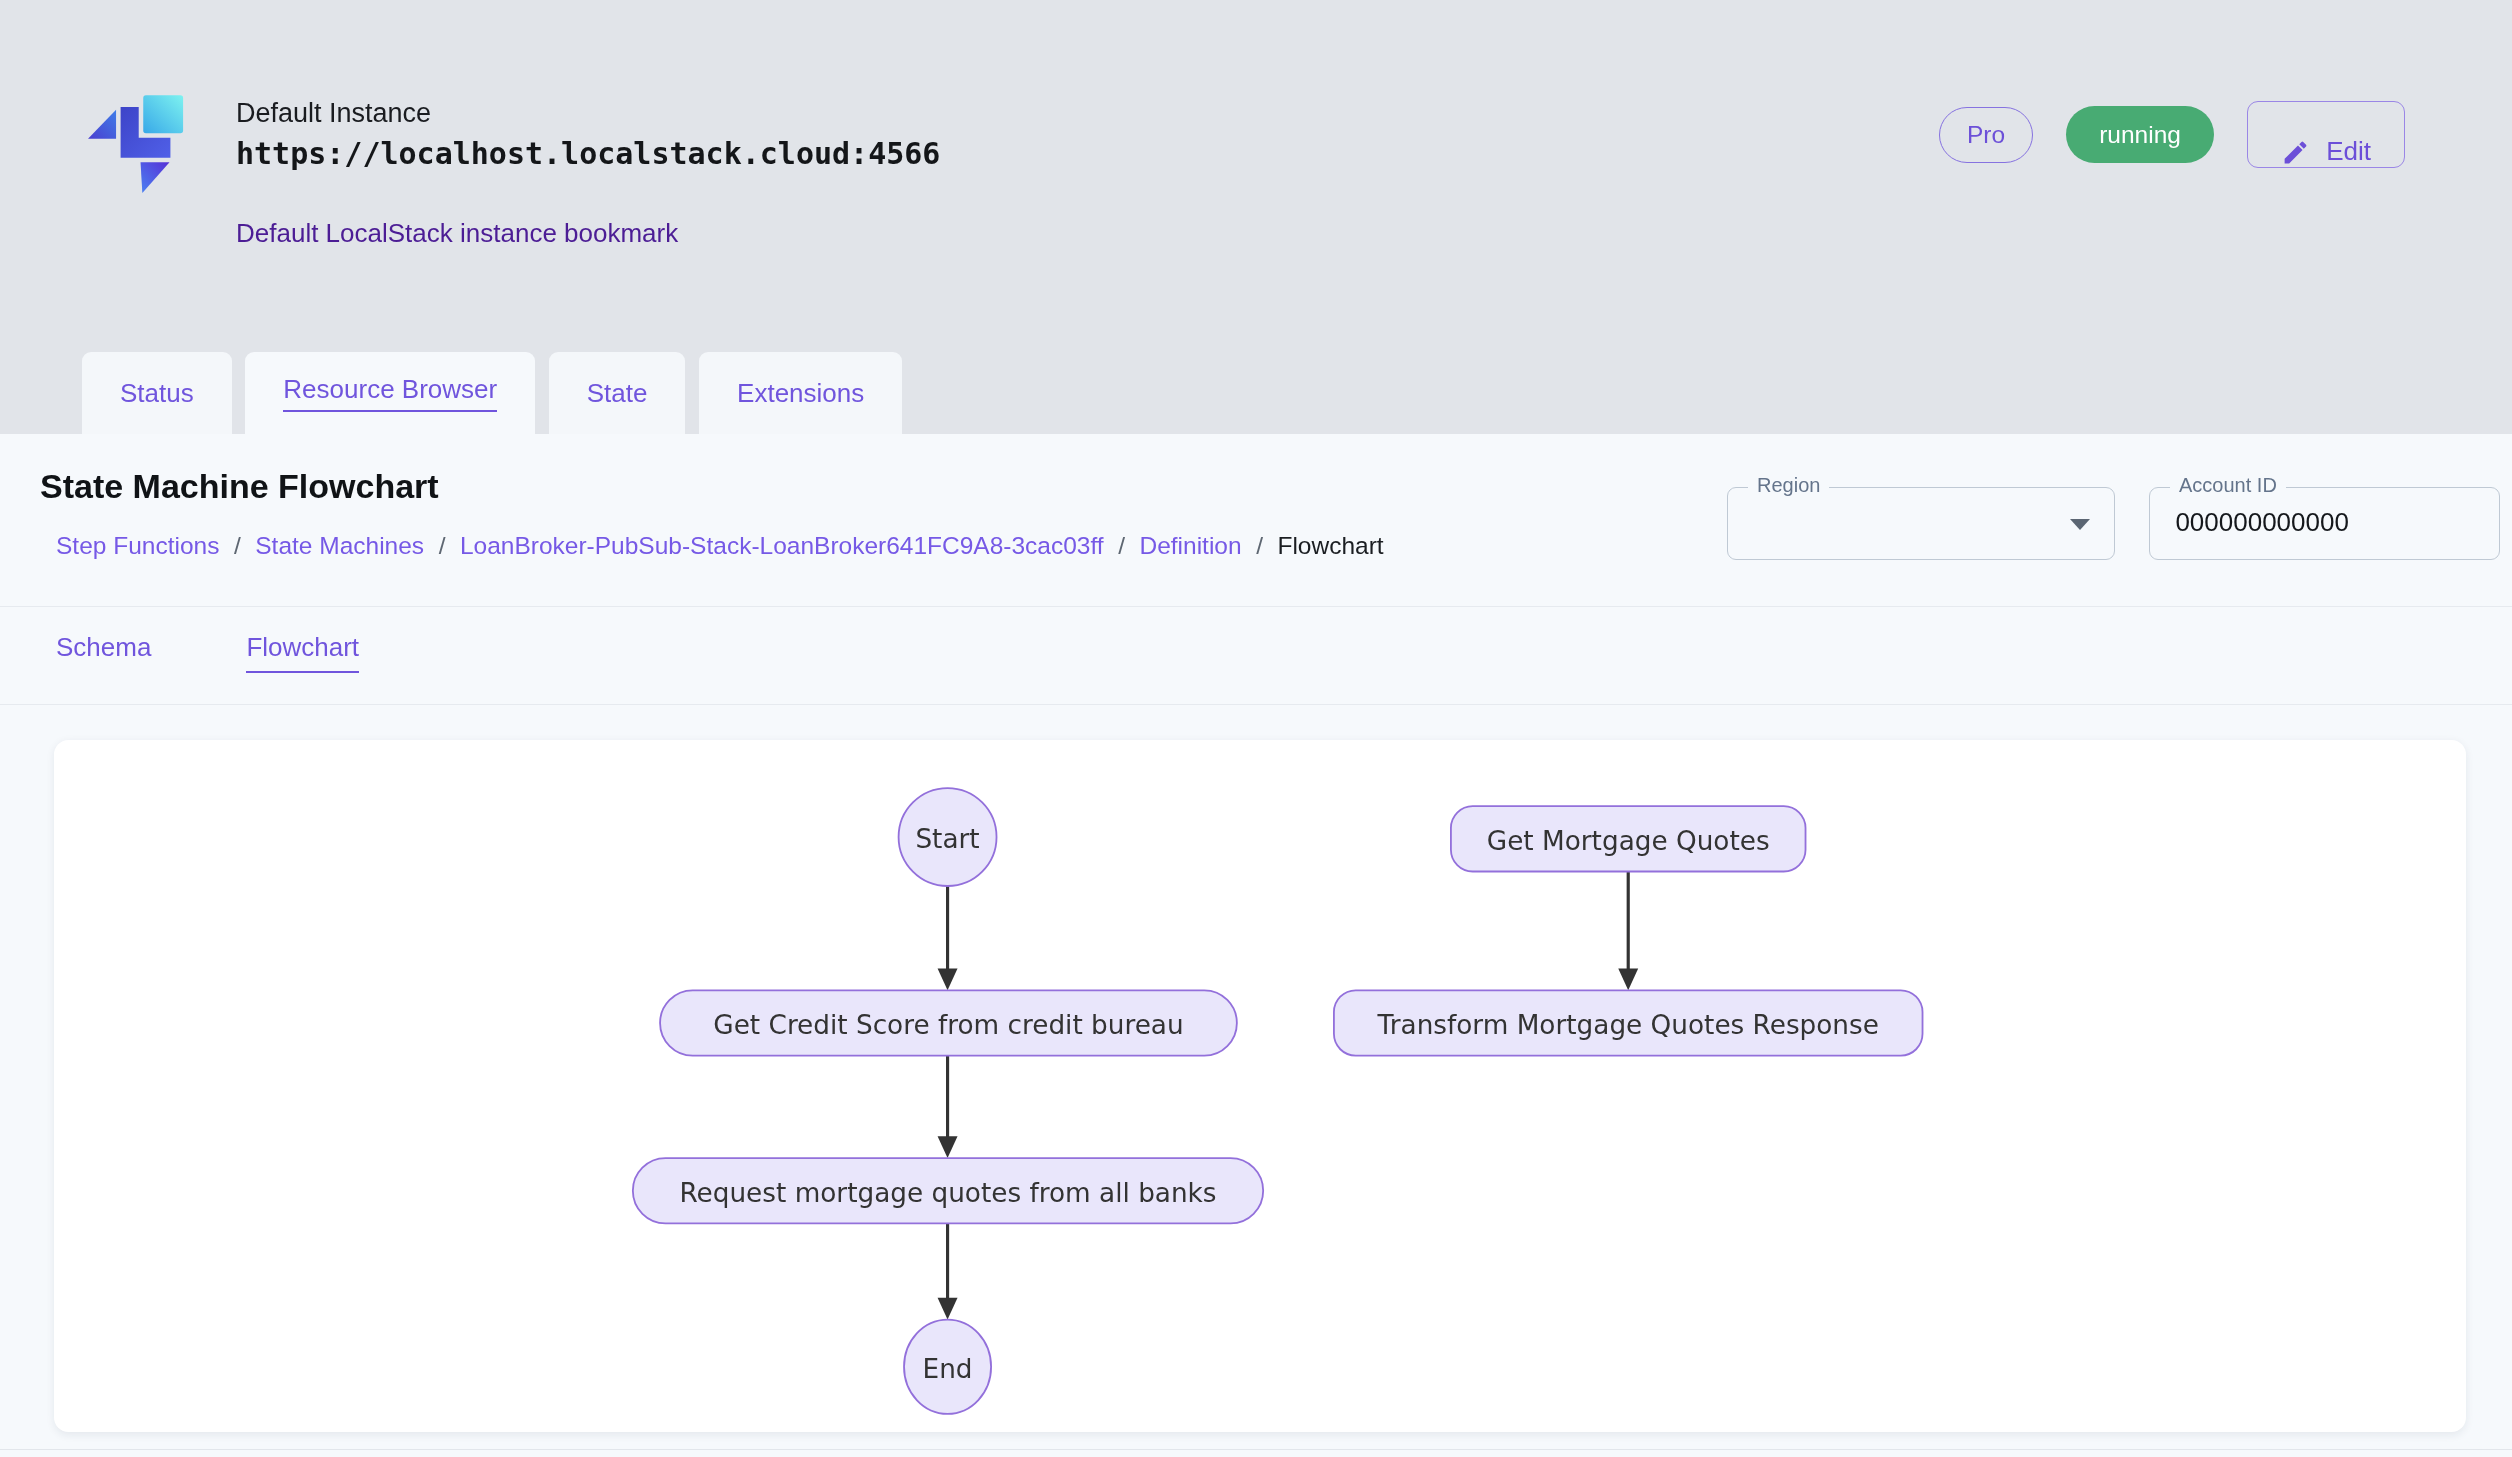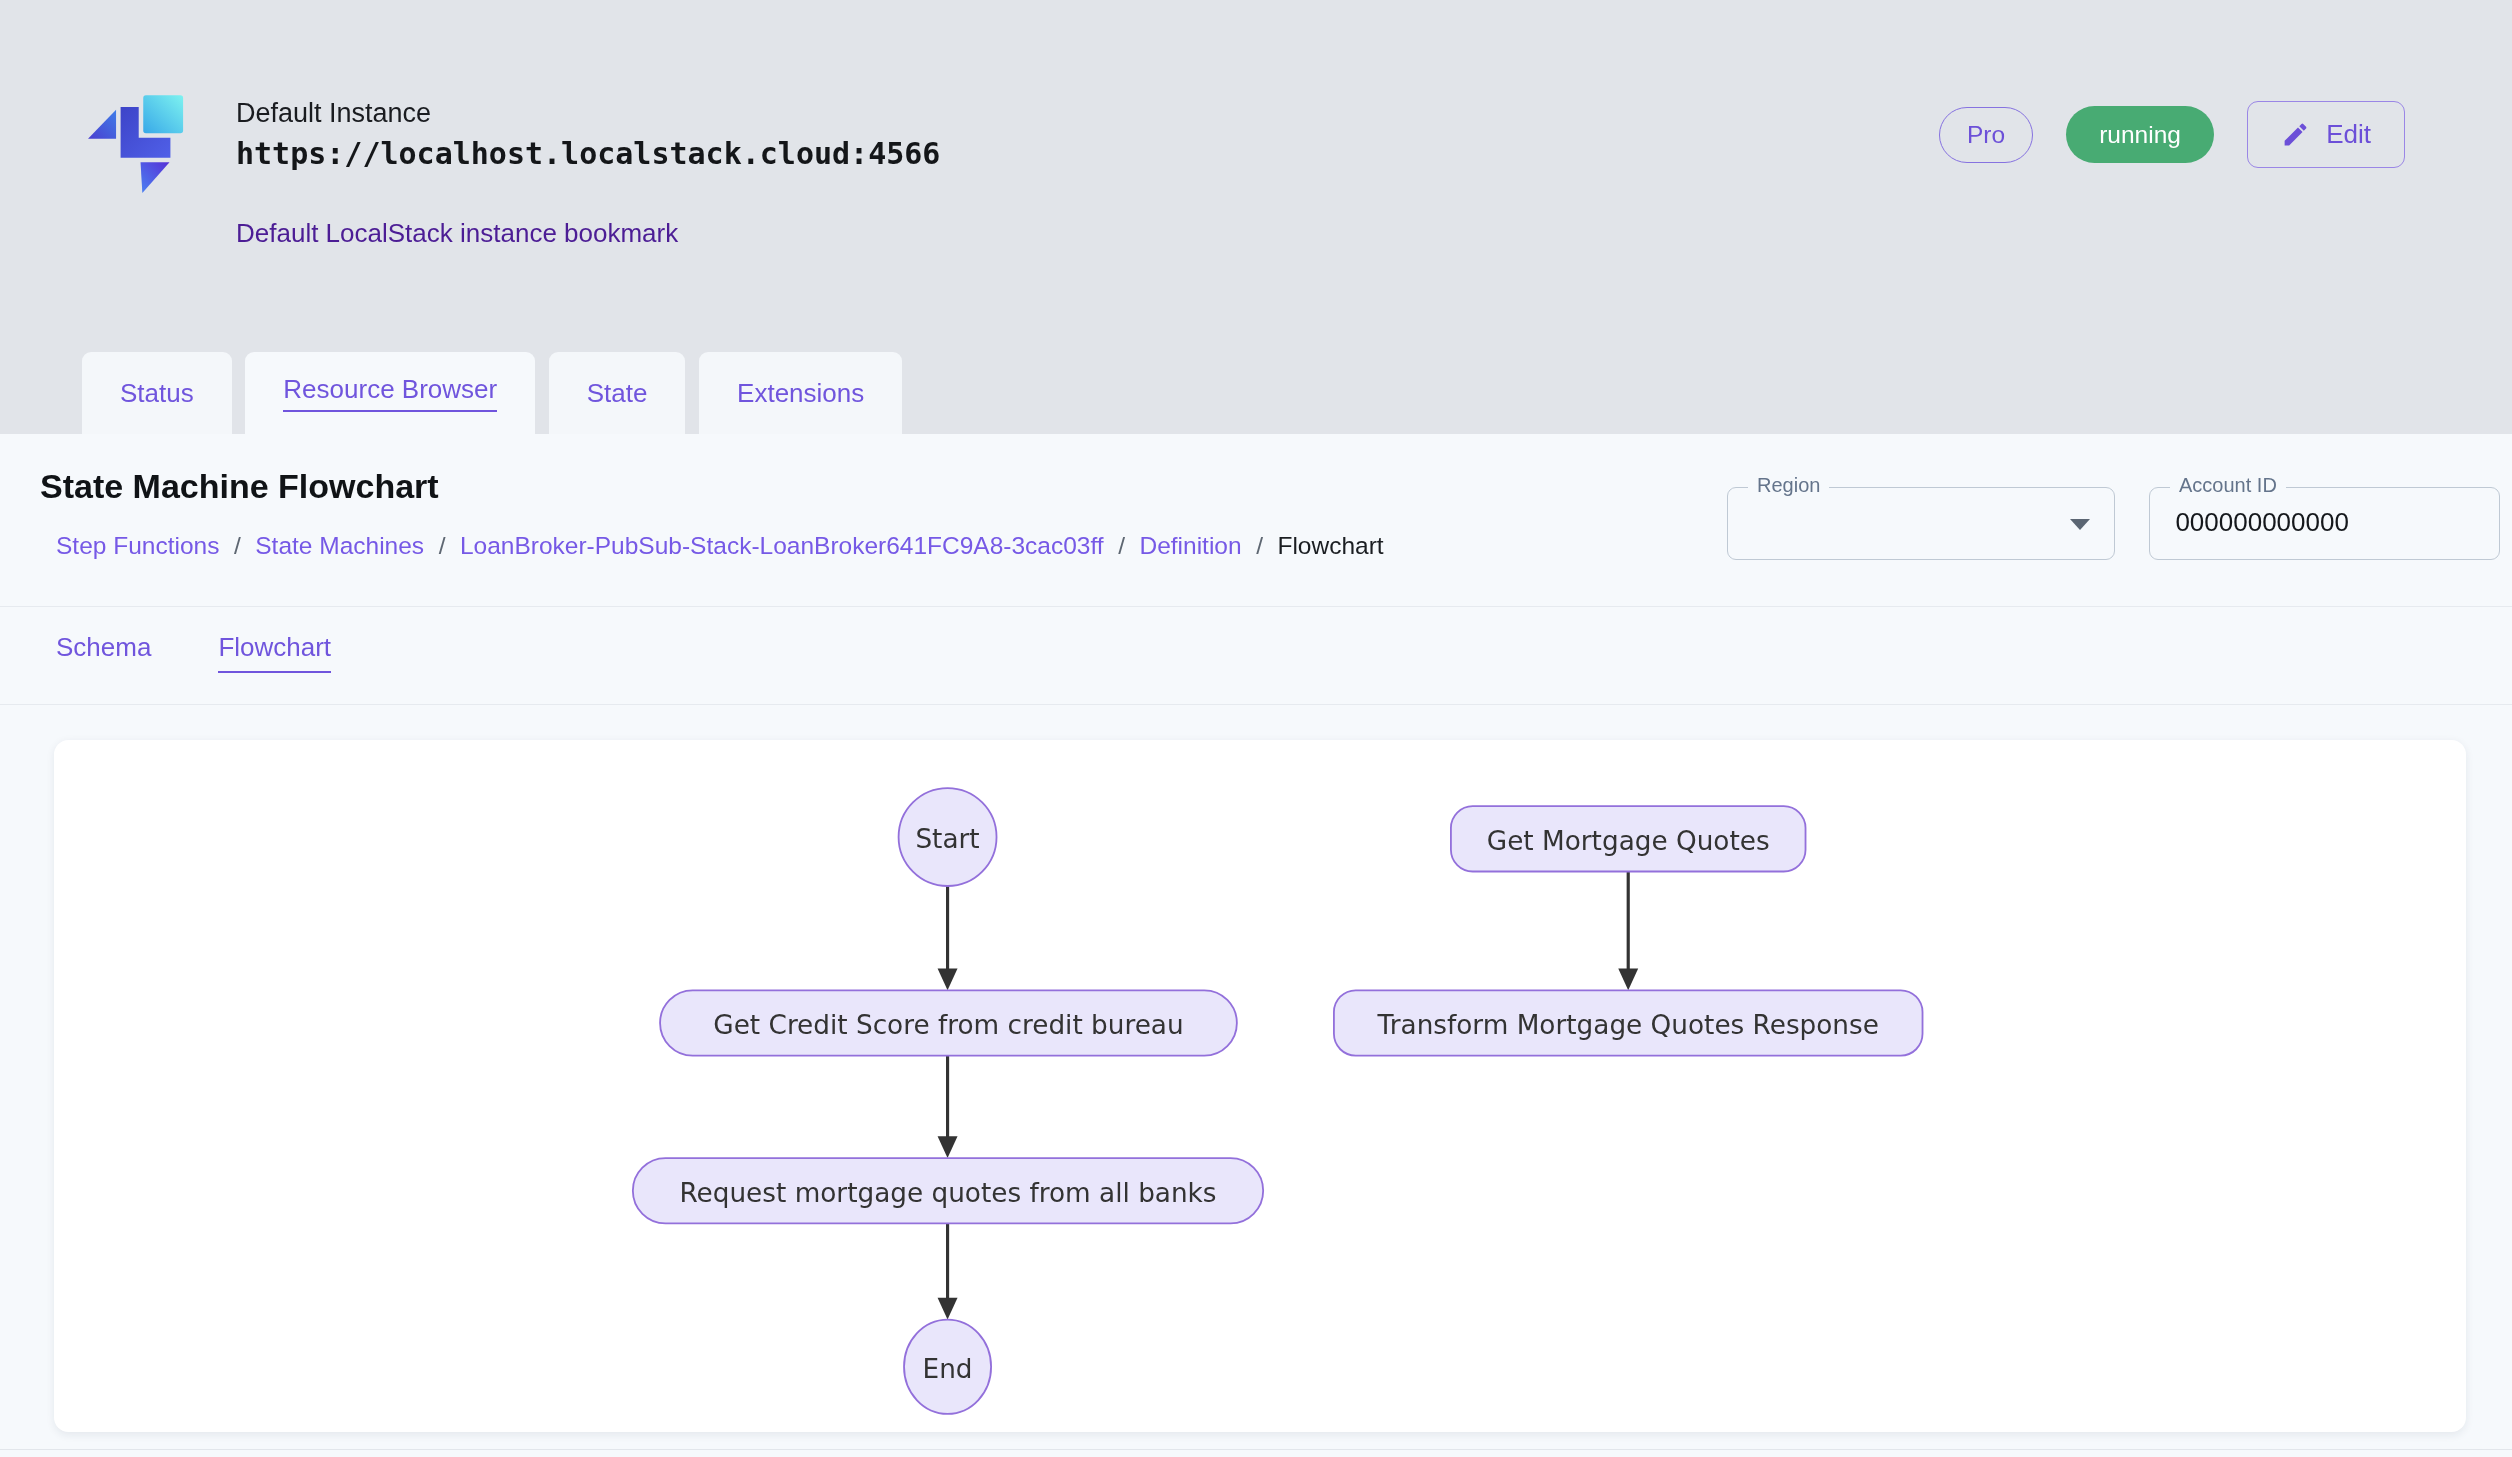--- a/index.html
+++ b/index.html
@@ -24,21 +24,21 @@
   .chip-pro {
     height:56px; padding:0 27px; border:1.8px solid #8672e0; border-radius:29px;
     color:#6c50d8; font-size:24.5px; display:flex; align-items:center; background:transparent;
   }
   .chip-running {
     height:57px; padding:0 33px; border-radius:29px; background:#48ab73;
     color:#ffffff; font-size:24.5px; display:flex; align-items:center;
   }
   .btn-edit {
     height:67px; padding:0 33px; border:1.8px solid #9a86e6; border-radius:11px;
-    color:#6c4fd8; font-size:26px; display:flex; align-items:center; gap:16.3px;
+    color:#6c4fd8; font-size:26px; display:flex; align-items:flex-end; gap:16.3px;
     background:transparent; cursor:pointer;
   }
   .btn-edit svg { width:29px; height:29px; }
 
   
   .tabs { position:absolute; left:82px; top:352px; display:flex; gap:13.6px; height:82px; }
   .tab {
     background:#f4f7fa; border-radius:9px 9px 0 0; height:82px;
     display:flex; align-items:center; padding:0 38px;
     font-size:26px; color:#7055dd; cursor:pointer; white-space:nowrap;
@@ -67,21 +67,21 @@
     position:absolute; right:23.6px; top:31px; width:0; height:0;
     border-left:10px solid transparent; border-right:10px solid transparent;
     border-top:11.8px solid #5b6673;
   }
 
   .divider { position:absolute; left:0; width:2512px; height:0; border-top:1.8px solid #e6eaef; }
   .divider-1 { top:172px; }
   .divider-2 { top:270px; }
   .divider-bottom { top:1015px; border-top:1.8px solid #e2e6eb; }
 
-  .subtabs { position:absolute; left:56px; top:198px; display:flex; gap:67px; font-size:26px; }
+  .subtabs { position:absolute; left:56px; top:198px; display:flex; gap:95px; font-size:26px; }
   .subtab { color:#7055dd; cursor:pointer; padding-bottom:8.2px; }
   .subtab.active { border-bottom:2.7px solid #7055dd; }
 
   
   .flow-card {
     position:absolute; left:54px; top:306px; width:2412px; height:692px;
     background:#ffffff; border-radius:14.5px;
     box-shadow:0 2.7px 9px rgba(30,40,60,0.08);
   }
   .flow-card svg { display:block; width:2412px; height:692px; }

